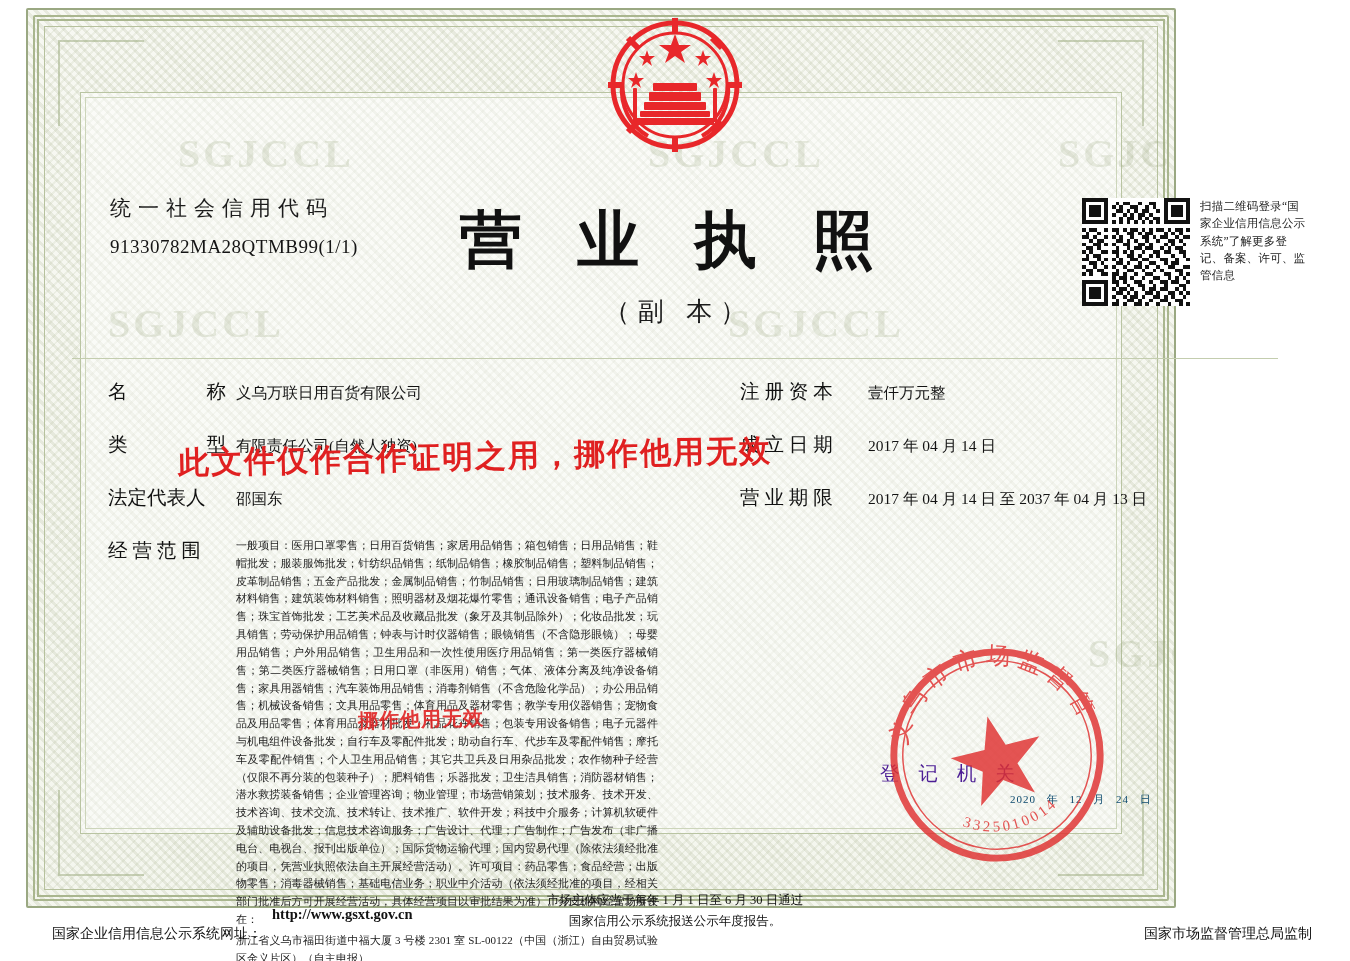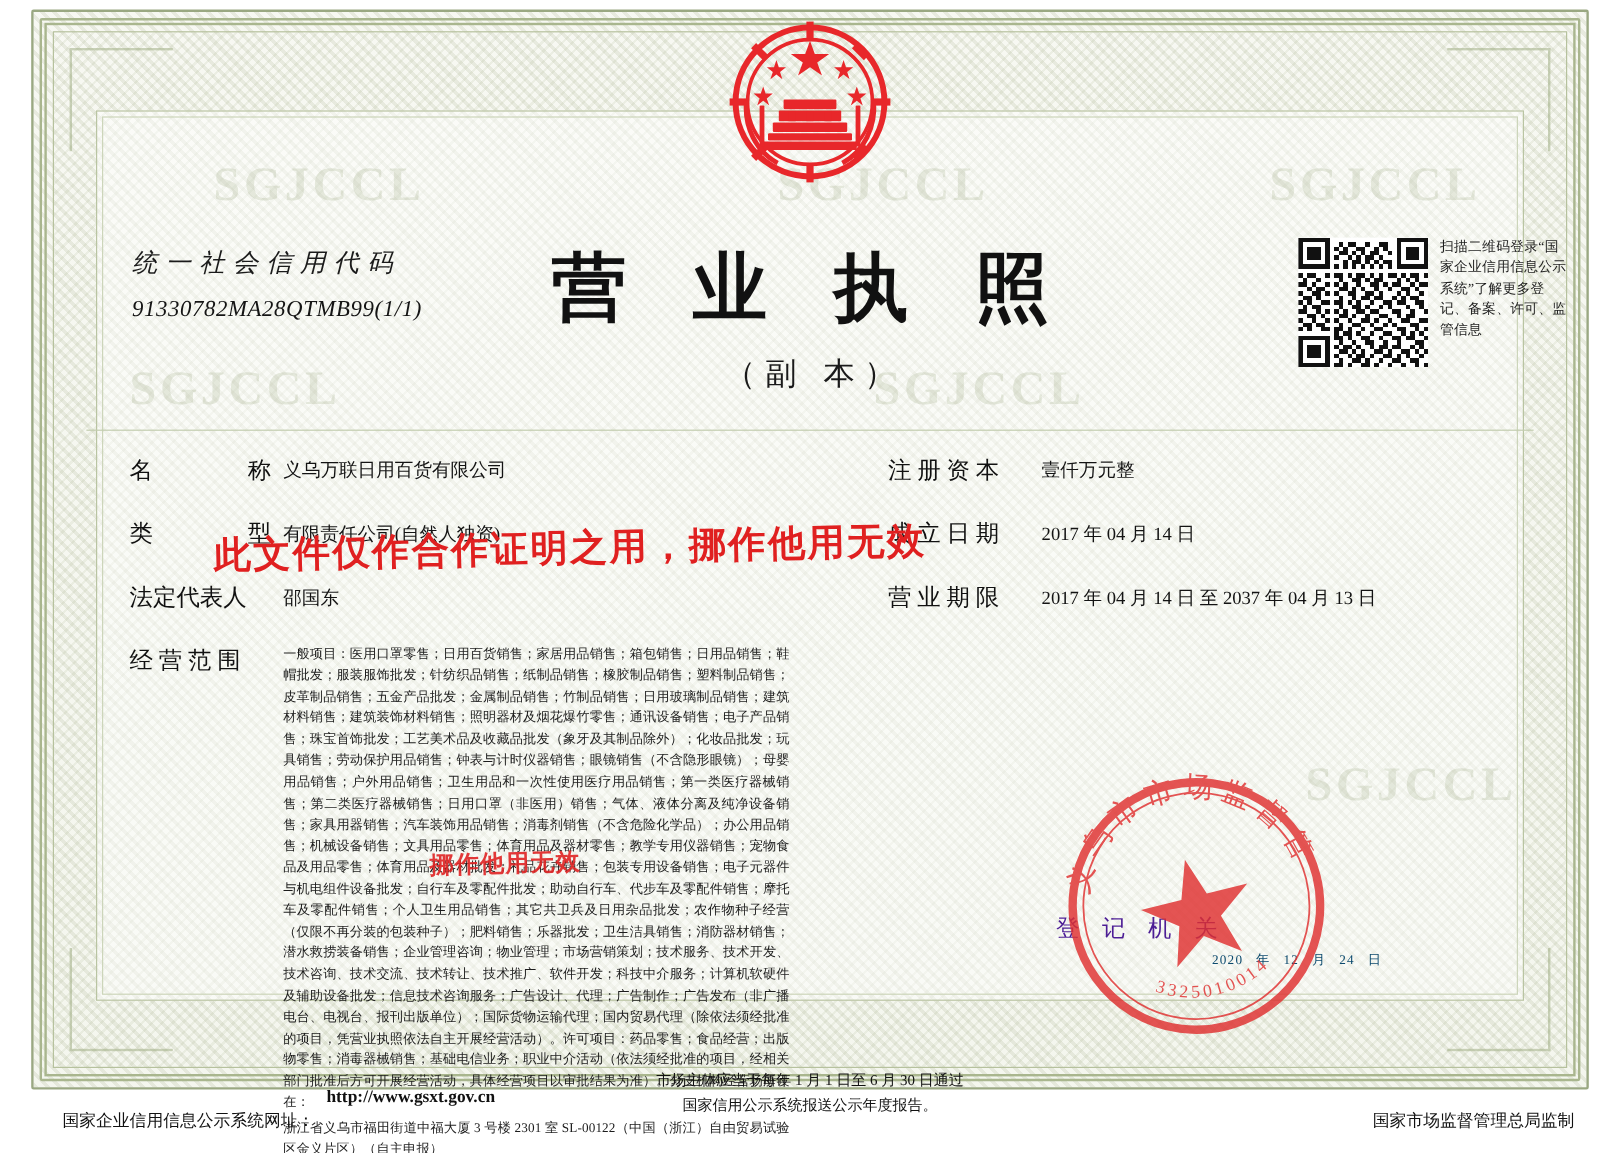--- a/index.html
+++ b/index.html
@@ -9,21 +9,21 @@
     font-family: "Liberation Serif", "DejaVu Serif", serif;
     background: #ffffff;
     overflow: hidden;
     position: relative;
   }
 
   
   .cert {
     position: absolute;
     left: 26px; top: 8px;
-    width: 1298px; height: 900px;
+    width: 1150px; height: 900px;
     background:
       repeating-linear-gradient(45deg, rgba(150,160,120,0.16) 0 3px, rgba(255,255,255,0) 3px 7px),
       linear-gradient(#f7f8f2, #f4f6ee);
     border: 2px solid #9aa882;
     border-radius: 2px;
   }
   .cert::before {
     content: "";
     position: absolute; inset: 5px;
     border: 6px double #a9b68e;
@@ -77,21 +77,21 @@
   
   .emblem {
     position: absolute;
     left: 50%; transform: translateX(-50%);
     top: 10px;
     width: 150px; height: 150px;
   }
 
   
   .code-block {
-    position: absolute; left: 110px; top: 205px; width: 330px; font-style: italic;
+    position: absolute; left: 110px; top: 194px; width: 330px;
   }
   .code-label {
     font-size: 21px; letter-spacing: 7px; color: #1b1b1b;
   }
   .code-value {
     margin-top: 14px;
     font-size: 19px; letter-spacing: .5px; color: #141414;
     font-family: "Liberation Serif", serif;
   }
 

